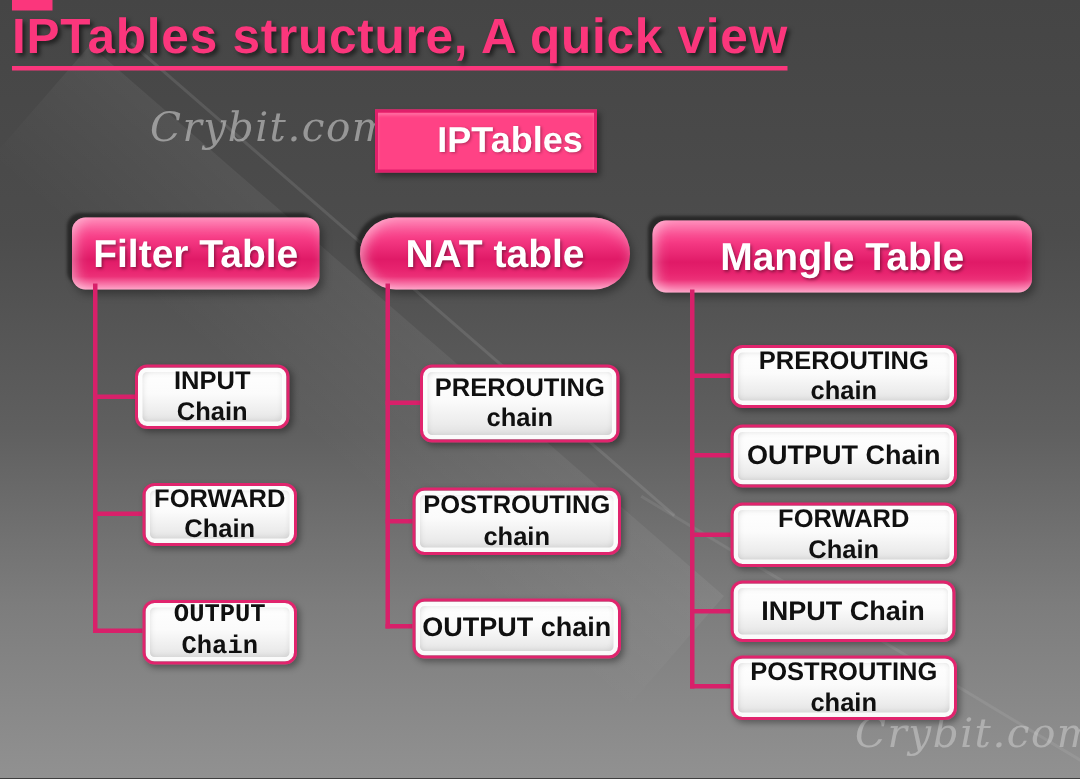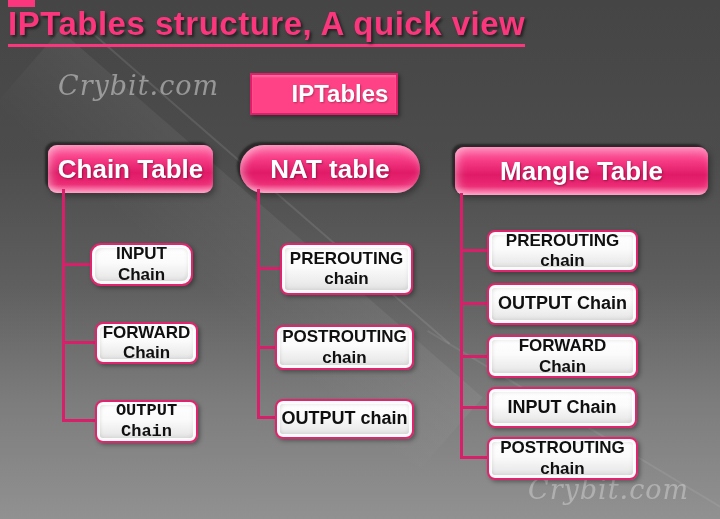--- a/index.html
+++ b/index.html
@@ -18,21 +18,21 @@
 
   .title{
     position:absolute;left:8px;top:5px;width:700px;
     font-size:33px;font-weight:bold;letter-spacing:.5px;color:#fb367c;
     text-shadow:2px 2px 3px rgba(0,0,0,.55);
   }
   .title span{border-bottom:3px solid #fb367c;padding-bottom:2px;}
 
   .watermark{
     position:absolute;font-family:"DejaVu Serif", serif;font-style:italic;
-    font-size:27px;letter-spacing:1px;
+    font-size:27px;letter-spacing:1px;margin-left:42px;
   }
   .wm-top{left:58px;top:70px;color:rgba(215,215,215,.55);}
   .wm-bottom{left:528px;top:474px;color:rgba(235,235,235,.38);}
 
   .root-box{
     position:absolute;left:250px;top:73px;width:148px;height:42px;
     background:#ff4285;border:2px solid #e01f6a;box-sizing:border-box;
     display:flex;align-items:center;justify-content:center;
     color:#fff;font-weight:bold;font-size:24px;
     box-shadow:2px 2px 4px rgba(0,0,0,.4), inset 0 2px 2px rgba(255,255,255,.22);
@@ -46,35 +46,35 @@
     display:flex;align-items:center;justify-content:center;
     color:#fff;font-weight:bold;font-size:26px;
     box-shadow:-3px -3px 2px rgba(15,15,15,.55), 2px 3px 6px rgba(0,0,0,.35),
                inset 0 10px 10px -5px rgba(255,255,255,.35),
                inset 8px 0 8px -4px rgba(255,255,255,.30),
                inset 0 -8px 10px -5px rgba(255,255,255,.28);
     text-shadow:1px 1px 2px rgba(0,0,0,.35);
   }
   .h-filter{left:48px;top:145px;width:165px;}
   .h-nat{left:240px;top:145px;width:180px;border-radius:24px;}
-  .h-mangle{left:435px;top:147px;width:253px;margin-left:20px;}
+  .h-mangle{left:435px;top:147px;width:253px;}
 
   .chain{
     position:absolute;box-sizing:border-box;border:2px solid #e0246d;border-radius:8px;
     background:linear-gradient(180deg,#ffffff 0%,#fbfbfb 45%,#ececec 78%,#dcdcdc 100%);
     display:flex;align-items:center;justify-content:center;text-align:center;
     color:#101010;font-weight:bold;font-size:17px;line-height:1.18;
     white-space:pre-line;
     box-shadow:2px 2px 4px rgba(0,0,0,.35),
                inset 0 0 0 3px rgba(255,255,255,.9),
                inset 2px 2px 5px rgba(0,0,0,.18),
                inset -2px -2px 5px rgba(0,0,0,.12);
   }
   
-  .f0{left:90px;top:243px;width:103px;height:43px;border-radius:11px;}
+  .f0{left:90px;top:243px;width:103px;height:43px;}
   .f1{left:95px;top:322px;width:103px;height:42px;}
   .f2{left:95px;top:400px;width:103px;height:43px;font-family:Liberation Mono, monospace;}
   
   .n0{left:280px;top:243px;width:133px;height:52px;}
   .n1{left:275px;top:325px;width:139px;height:45px;}
   .n2{left:275px;top:399px;width:139px;height:40px;font-size:18px;}
   
   .m0{left:487px;top:230px;width:151px;height:42px;}
   .m1{left:487px;top:283px;width:151px;height:42px;font-size:18px;}
   .m2{left:487px;top:335px;width:151px;height:43px;}
@@ -112,21 +112,21 @@
   </div>
 
   <div class="watermark wm-top">Crybit.com</div>
   <div class="watermark wm-bottom">Crybit.com</div>
 
   <div class="root-box">
     <span>IPTables</span>
   </div>
 
   <div class="tbl-header h-filter">
-    <span>Chain Table</span>
+    <span>Filter Table</span>
   </div>
   <div class="tbl-header h-nat">
     <span>NAT table</span>
   </div>
   <div class="tbl-header h-mangle">
     <span>Mangle Table</span>
   </div>
 
   <div class="conn t-f"></div>
   <div class="conn t-n"></div>

